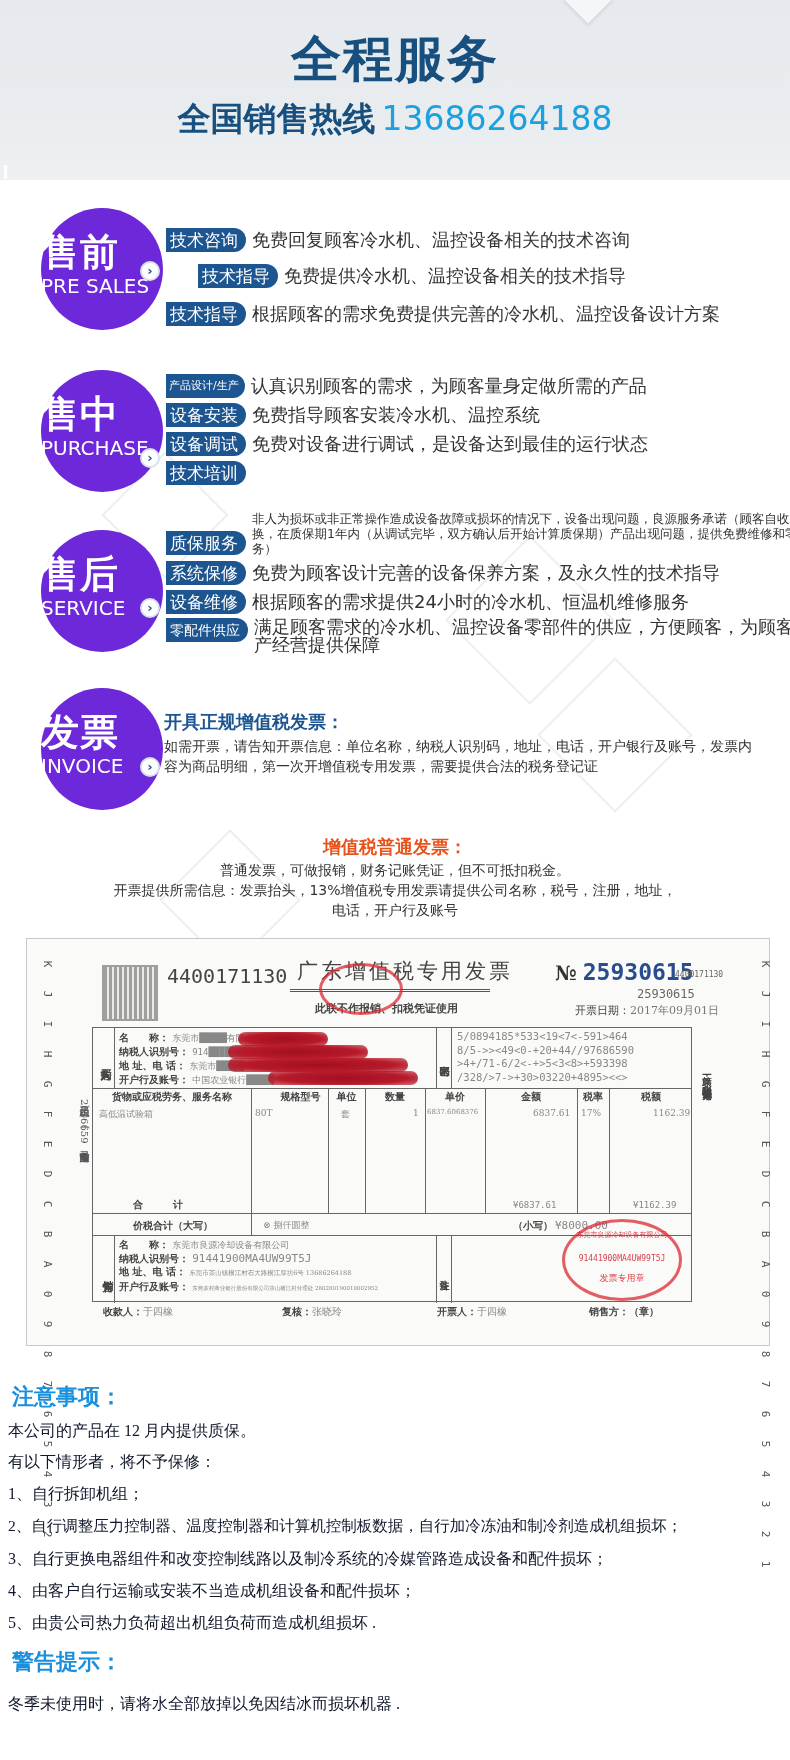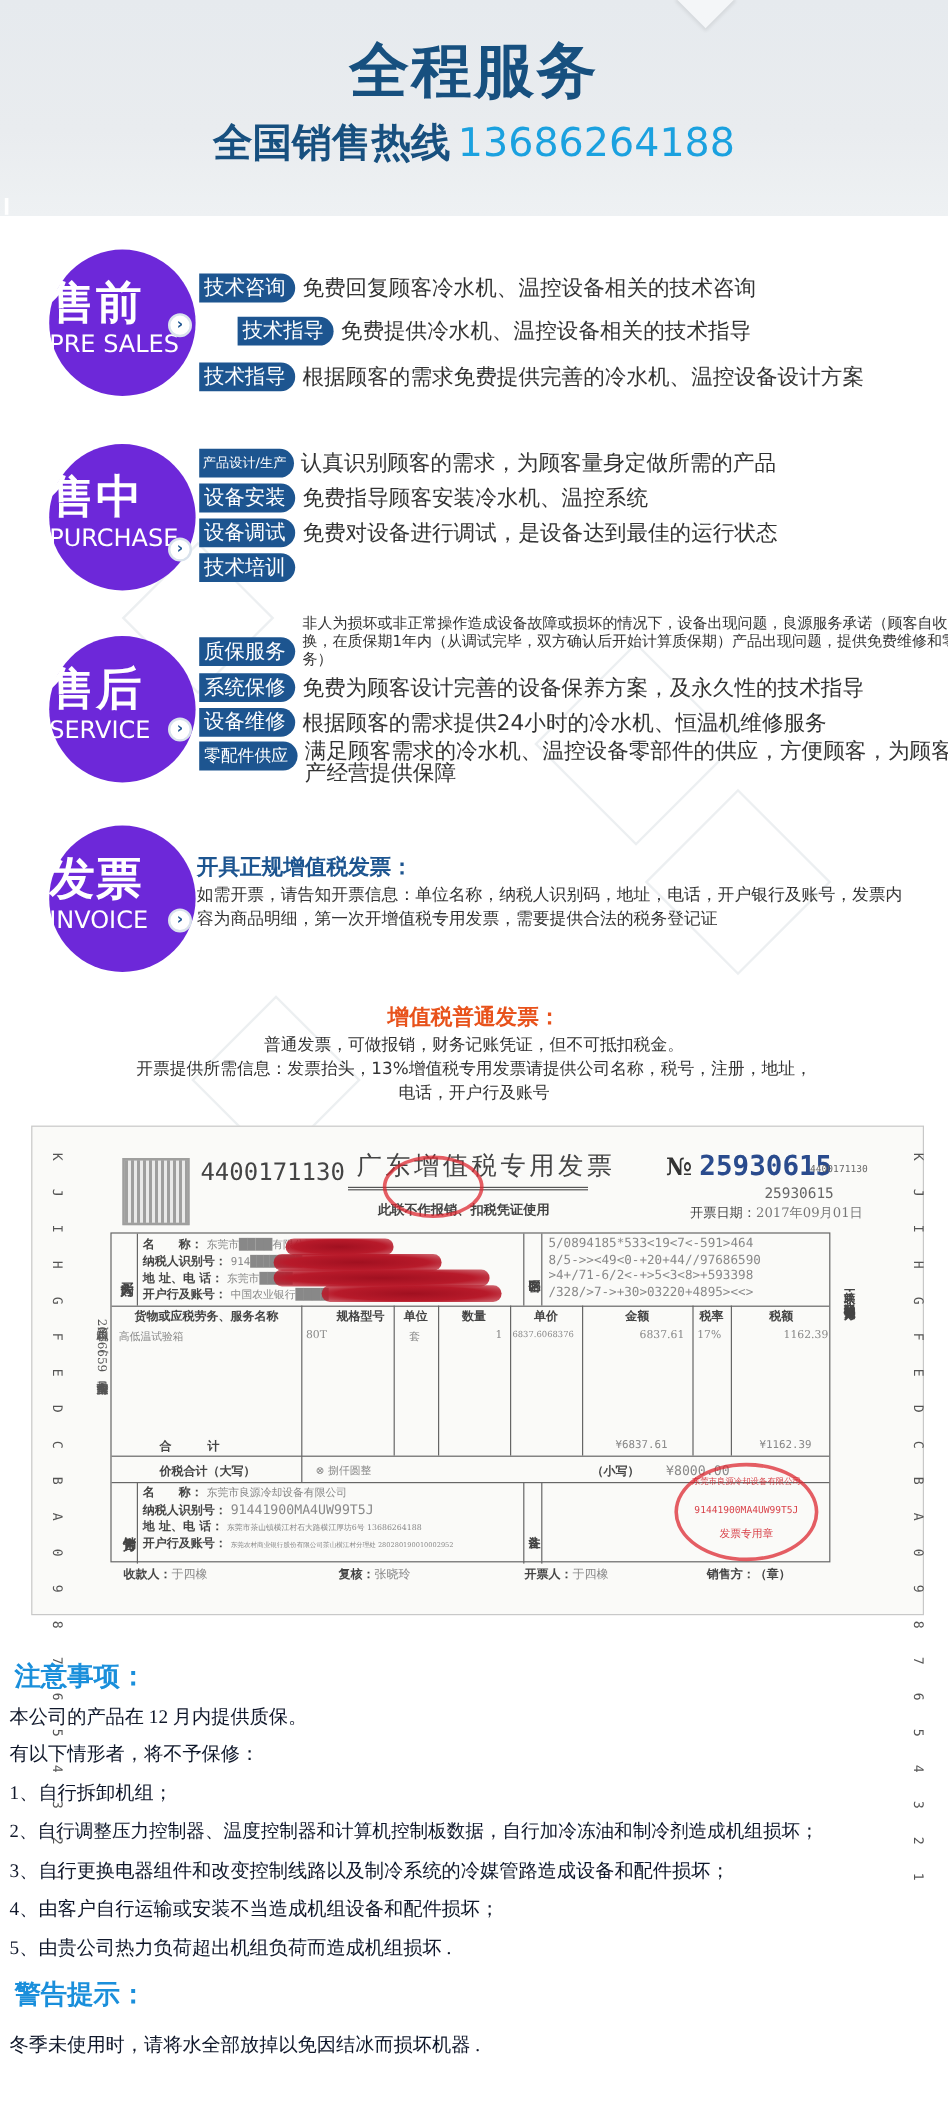--- a/index.html
+++ b/index.html
@@ -275,21 +275,21 @@
     <div class="cell val-s" style="left:440px;top:80px;">6837.61</div>
     <div class="cell val-s" style="left:488px;top:80px;">17%</div>
     <div class="cell val-s" style="left:560px;top:80px;">1162.39</div>
 
     <div class="cell lbl-s" style="left:40px;top:170px;">合　　　计</div>
     <div class="cell val-s mono" style="left:420px;top:172px;">¥6837.61</div>
     <div class="cell val-s mono" style="left:540px;top:172px;">¥1162.39</div>
     <div class="cell" style="left:0;top:185px;width:100%;border-top-width:1px;"></div>
     <div class="cell lbl-s" style="left:40px;top:191px;">价税合计（大写）</div>
     <div class="cell val-s" style="left:170px;top:191px;">⊗ 捌仟圆整</div>
-    <div class="cell lbl-s" style="left:400px;top:191px;">（小写）</div>
+    <div class="cell lbl-s" style="left:420px;top:191px;">（小写）</div>
     <div class="cell val-s mono" style="left:462px;top:191px;font-size:11px;">¥8000.00</div>
     <div class="cell" style="left:0;top:207px;width:100%;border-top-width:1px;"></div>
 
     <div class="cell" style="left:0;top:207px;width:22px;height:68px;border-right-width:1px;font-size:11px;font-weight:bold;text-align:center;padding-top:6px;color:#444;writing-mode:vertical-rl;">销售方</div>
     <div class="cell" style="left:26px;top:210px;line-height:13px;">
       <div><span class="lbl-s">名　　称：</span> <span class="val-s">东莞市良源冷却设备有限公司</span></div>
       <div><span class="lbl-s">纳税人识别号：</span> <span class="val-s mono" style="font-size:11px;">91441900MA4UW99T5J</span></div>
       <div><span class="lbl-s">地 址、电 话：</span> <span class="val-s" style="font-size:6.5px;">东莞市茶山镇横江村石大路横江厚坊6号 13686264188</span></div>
       <div><span class="lbl-s">开户行及账号：</span> <span class="val-s" style="font-size:5.5px;">东莞农村商业银行股份有限公司茶山横江村分理处 280280190010002952</span></div>
     </div>

